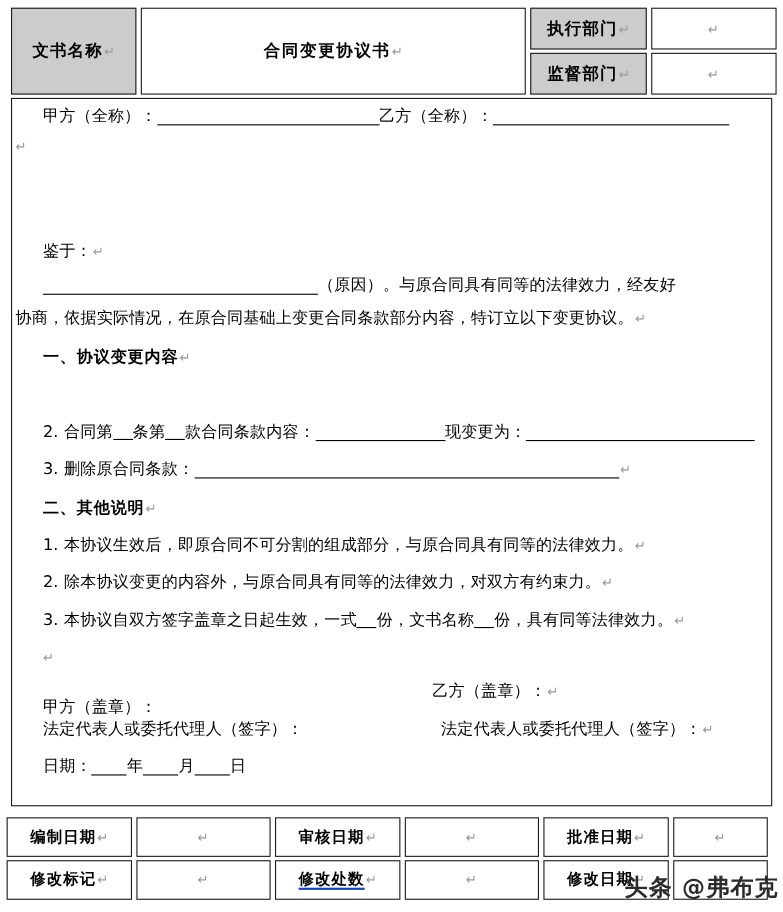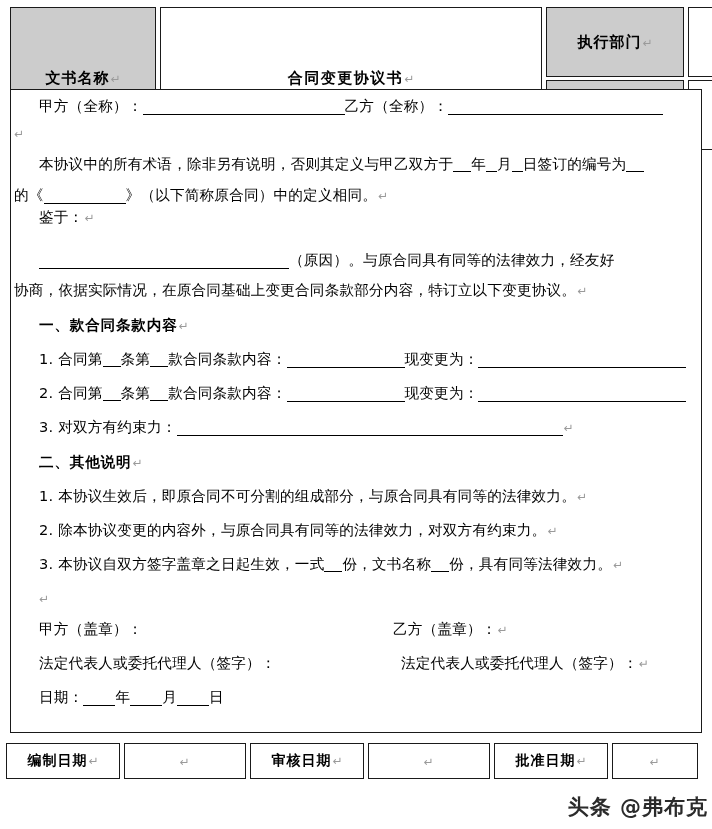--- a/index.html
+++ b/index.html
@@ -28,21 +28,21 @@
     position: absolute;
     left: 6px;
     top: 4px;
     width: 700px;
     border-collapse: separate;
     border-spacing: 4px 3px;
     table-layout: fixed;
   }
   .hdr-table td {
     border: 1.6px solid #1a1a1a;
-    padding: 16px;
+    padding: 0;
     text-align: center;
     vertical-align: middle;
     font-size: 15px;
     font-weight: bold;
     letter-spacing: 1px;
     height: 36px;
     background: #ffffff;
   }
   td.shaded {
     background: #cccccc;
@@ -189,52 +189,43 @@
     <div class="body-inner">
 
       <div class="ln" style="left:28px; top:9px;">
         <span>甲方（全称）：</span><span class="blank" style="width:202px;"></span><span>乙方（全称）：</span><span class="blank" style="width:215px;"></span>
       </div>
 
       <div class="ln" style="left:3px; top:36px;">
         <span class="pilcrow-only">↵</span>
       </div>
 
-      <div class="ln" style="left:28px; top:67px;">
-        <span>本协议中的所有术语，除非另有说明，否则其定义与甲乙双方于</span><span class="sm-blank"></span><span>年</span><span class="sm-blank-narrow"></span><span>月</span><span class="sm-blank-narrow"></span><span>日签订的编号为</span><span class="sm-blank"></span>
-      </div>
-      <div class="ln" style="left:3px; top:98px;">
-        <span>的《</span><span class="blank" style="width:82px;"></span><span>》（以下简称原合同）中的定义相同。</span><span class="pilcrow">↵</span>
-      </div>
-
-      <div class="ln" style="left:28px; top:120px;">
+
+      <div class="ln" style="left:28px; top:132px;">
         <span>鉴于：</span><span class="pilcrow">↵</span>
       </div>
 
       <div class="ln" style="left:28px; top:163px;">
         <span class="blank" style="width:250px;"></span><span>（原因）。与原合同具有同等的法律效力，经友好</span>
       </div>
       <div class="ln" style="left:3px; top:193px;">
         <span>协商，依据实际情况，在原合同基础上变更合同条款部分内容，特订立以下变更协议。</span><span class="pilcrow">↵</span>
       </div>
 
       <div class="ln bold" style="left:28px; top:228px;">
-        <span>一、款合同条款内容</span><span class="pilcrow">↵</span>
-      </div>
-
-      <div class="ln" style="left:28px; top:262px;">
-        <span>1.</span>&nbsp;<span>合同第</span><span class="sm-blank"></span><span>条第</span><span class="sm-blank"></span><span>款合同条款内容：</span><span class="blank" style="width:118px;"></span><span>现变更为：</span><span class="blank" style="width:208px;"></span>
-      </div>
+        <span>一、协议变更内容</span><span class="pilcrow">↵</span>
+      </div>
+
 
       <div class="ln" style="left:28px; top:296px;">
         <span>2.</span>&nbsp;<span>合同第</span><span class="sm-blank"></span><span>条第</span><span class="sm-blank"></span><span>款合同条款内容：</span><span class="blank" style="width:118px;"></span><span>现变更为：</span><span class="blank" style="width:208px;"></span>
       </div>
 
       <div class="ln" style="left:28px; top:330px;">
-        <span>3.</span>&nbsp;<span>对双方有约束力：</span><span class="blank" style="width:386px;"></span><span class="pilcrow">↵</span>
+        <span>3.</span>&nbsp;<span>删除原合同条款：</span><span class="blank" style="width:386px;"></span><span class="pilcrow">↵</span>
       </div>
 
       <div class="ln bold" style="left:28px; top:365px;">
         <span>二、其他说明</span><span class="pilcrow">↵</span>
       </div>
 
       <div class="ln" style="left:28px; top:399px;">
         <span>1.</span>&nbsp;<span>本协议生效后，即原合同不可分割的组成部分，与原合同具有同等的法律效力。</span><span class="pilcrow">↵</span>
       </div>
 
@@ -243,21 +234,21 @@
       </div>
 
       <div class="ln" style="left:28px; top:467px;">
         <span>3.</span>&nbsp;<span>本协议自双方签字盖章之日起生效，一式</span><span class="sm-blank"></span><span>份，文书名称</span><span class="sm-blank"></span><span>份，具有同等法律效力。</span><span class="pilcrow">↵</span>
       </div>
 
       <div class="ln" style="left:28px; top:501px;">
         <span class="pilcrow-only">↵</span>
       </div>
 
-      <div class="ln" style="left:28px; top:532px;">
+      <div class="ln" style="left:28px; top:546px;">
         <span>甲方（盖章）：</span>
       </div>
       <div class="ln" style="left:382px; top:532px;">
         <span>乙方（盖章）：</span><span class="pilcrow">↵</span>
       </div>
 
       <div class="ln" style="left:28px; top:566px;">
         <span>法定代表人或委托代理人（签字）：</span>
       </div>
       <div class="ln" style="left:390px; top:566px;font-family:Liberation Serif, serif;">
@@ -286,20 +277,40 @@
       <td style="width:120px;">
         <span></span><span class="pilcrow-only">↵</span>
       </td>
       <td style="width:112px;">
         <span>批准日期</span><span class="pilcrow">↵</span>
       </td>
       <td>
         <span></span><span class="pilcrow-only">↵</span>
       </td>
     </tr>
+    <tr>
+      <td>
+        <span>修改标记</span><span class="pilcrow">↵</span>
+      </td>
+      <td>
+        <span></span><span class="pilcrow-only">↵</span>
+      </td>
+      <td>
+        <span class="spell">修改处数</span><span class="pilcrow">↵</span>
+      </td>
+      <td>
+        <span></span><span class="pilcrow-only">↵</span>
+      </td>
+      <td>
+        <span>修改日期</span><span class="pilcrow">↵</span>
+      </td>
+      <td>
+        <span></span><span class="pilcrow-only">↵</span>
+      </td>
+    </tr>
   </tbody>
     </table>
 
   <div class="watermark">
     <span>头条 @弗布克</span>
   </div>
 
 </div>
 
 </body></html>

